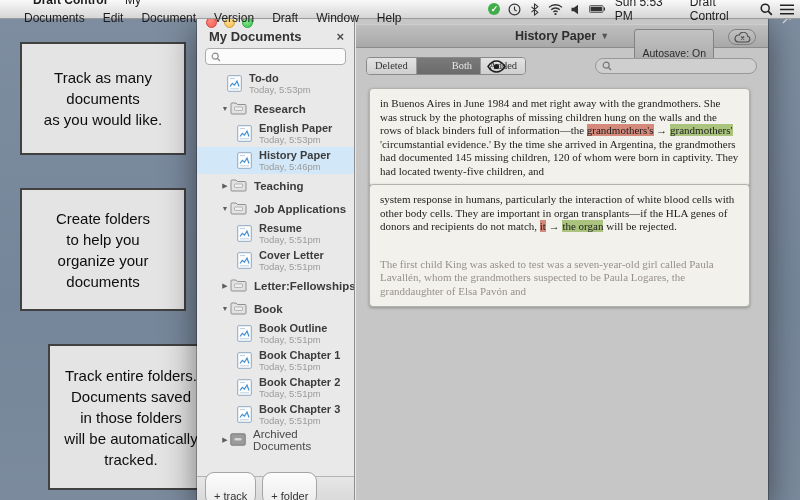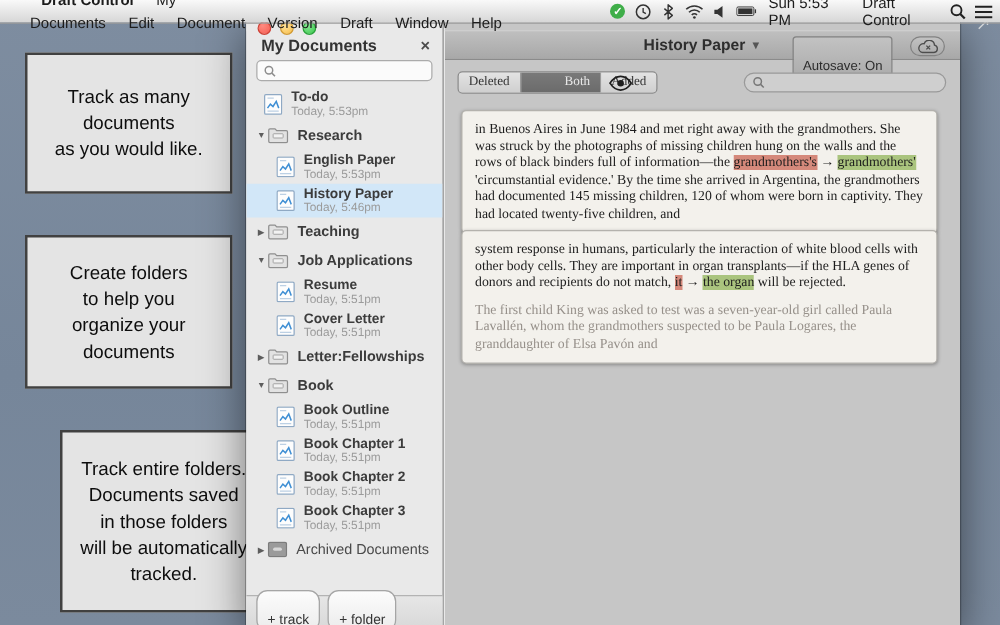--- a/index.html
+++ b/index.html
@@ -52,21 +52,21 @@
   
   .sidebar { position:absolute; left:0; top:0; bottom:0; width:158px;
     background:#e9e9e9; border-right:1px solid #8d8d8d; }
   .sb-header { position:absolute; top:15px; left:12px; right:10px; display:flex; align-items:center; }
   .sb-title { font-size:13px; font-weight:bold; color:#333; }
   .sb-close { margin-left:auto; font-size:13px; font-weight:bold; color:#4c4c4c; line-height:12px; cursor:default; }
   .sb-search { position:absolute; top:34px; left:8px; right:8px; height:17px;
     background:#fbfbfb; border:1px solid #ababab; border-radius:4px;
     display:flex; align-items:center; padding:0 5px; }
   .sb-list { position:absolute; top:56px; left:0; right:0; bottom:24px; overflow:hidden; }
-  .row { position:relative; display:flex; align-items:center; }
+  .row { position:relative; display:flex; align-items:center;padding-left:16px; }
   .row.doc { height:27px; }
   .row.folder, .row.archive { height:23px; }
   .row.selected { background:#d2e7f8; }
   .tri { width:10px; text-align:center; font-size:7px; color:#5d5d5d; flex:0 0 10px; margin-left:7px; }
   .doc .icon-doc { margin-left:14px; }
   .doc.child .icon-doc { margin-left:24px; }
   .row .texts { margin-left:7px; display:flex; flex-direction:column; justify-content:center; }
   .row .name { font-size:11px; font-weight:bold; color:#3c3c3c; line-height:12px; }
   .row .date { font-size:9.5px; color:#9b9b9b; line-height:11px; }
   .row.archive .name { font-weight:normal; color:#4a4a4a; font-size:11.5px; }
@@ -103,21 +103,21 @@
     display:flex; align-items:center; padding:0 6px; }
   .card {
     position:absolute; left:13px; width:381px;
     background:#f3f1ec; border:1px solid #b4b2ad; border-radius:4px;
     box-shadow:0 1px 3px rgba(0,0,0,.3);
     padding:8px 10px;
     font-family:"Liberation Serif", serif; font-size:11px; line-height:13.5px; color:#1d1d1d;
   }
   #card1 { top:74px; min-height:76px; }
   #card2 { top:170px; min-height:78px; }
-  .card p + p { margin-top:8px; }
+  .card p + p { margin-top:24px; }
   .card p.muted { color:#96908a; }
   .hl-del { background:#d5897b; }
   .hl-add { background:#aac47e; }
   
   .rsz { position:absolute; top:15px; left:782px; z-index:25; opacity:.8; }
   svg { display:block; }
 </style>
 </head>
 <body>
 

